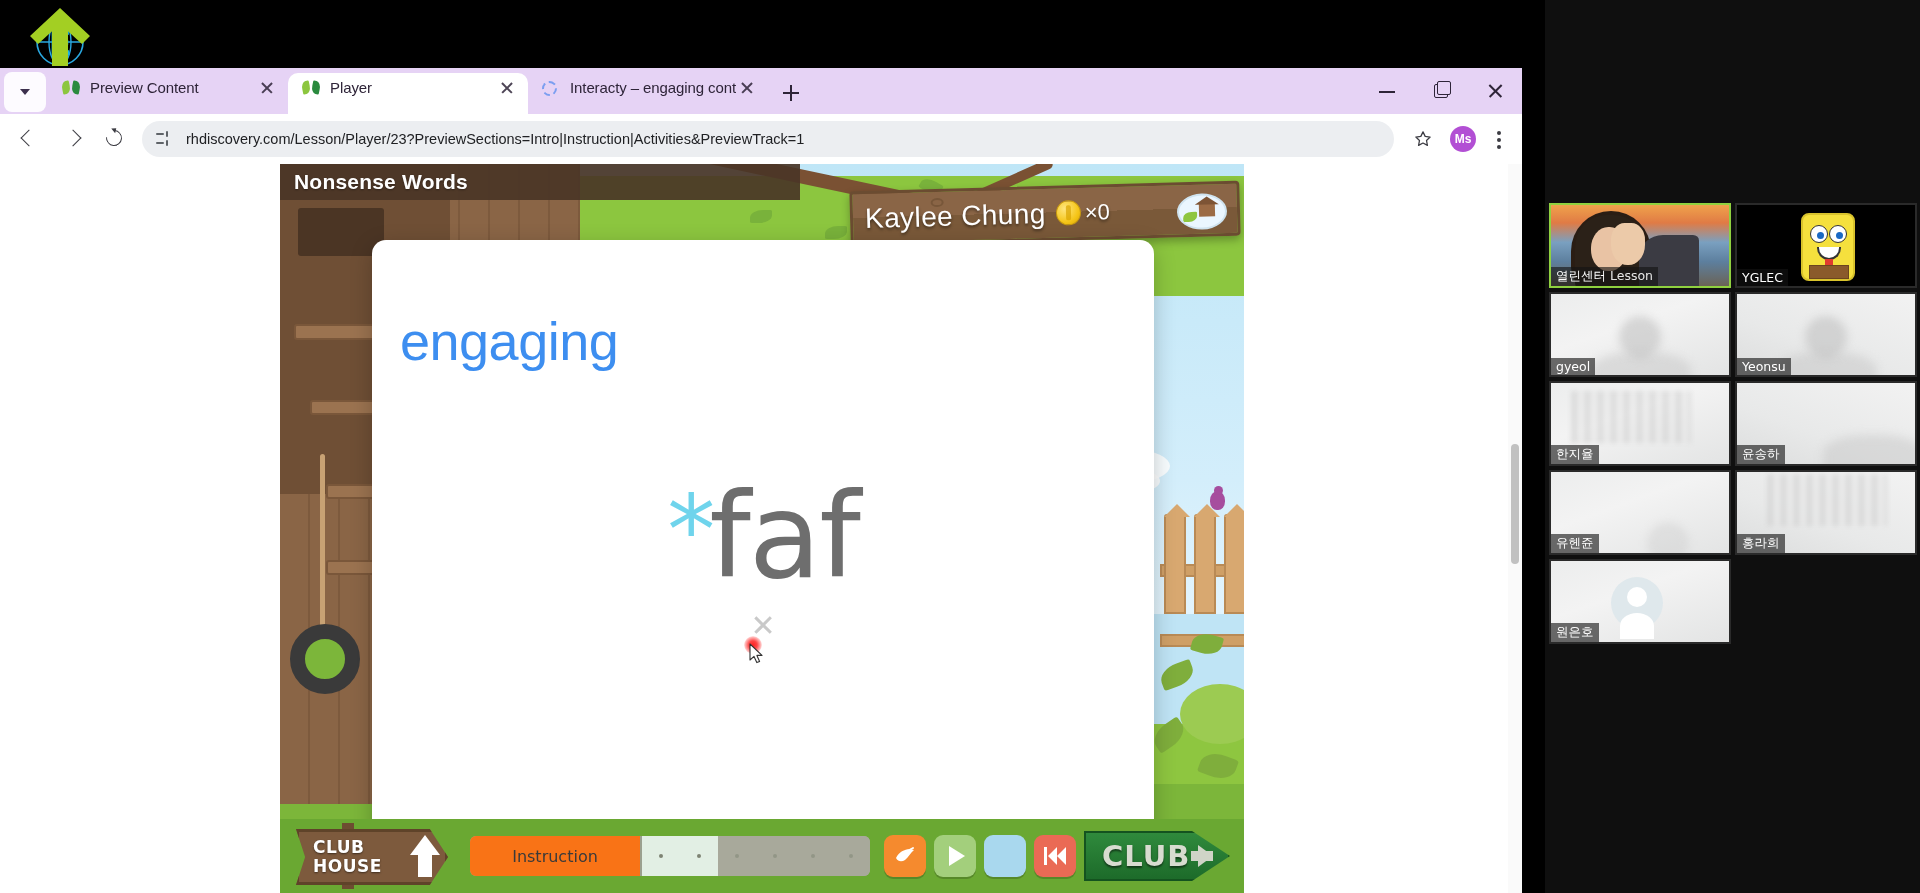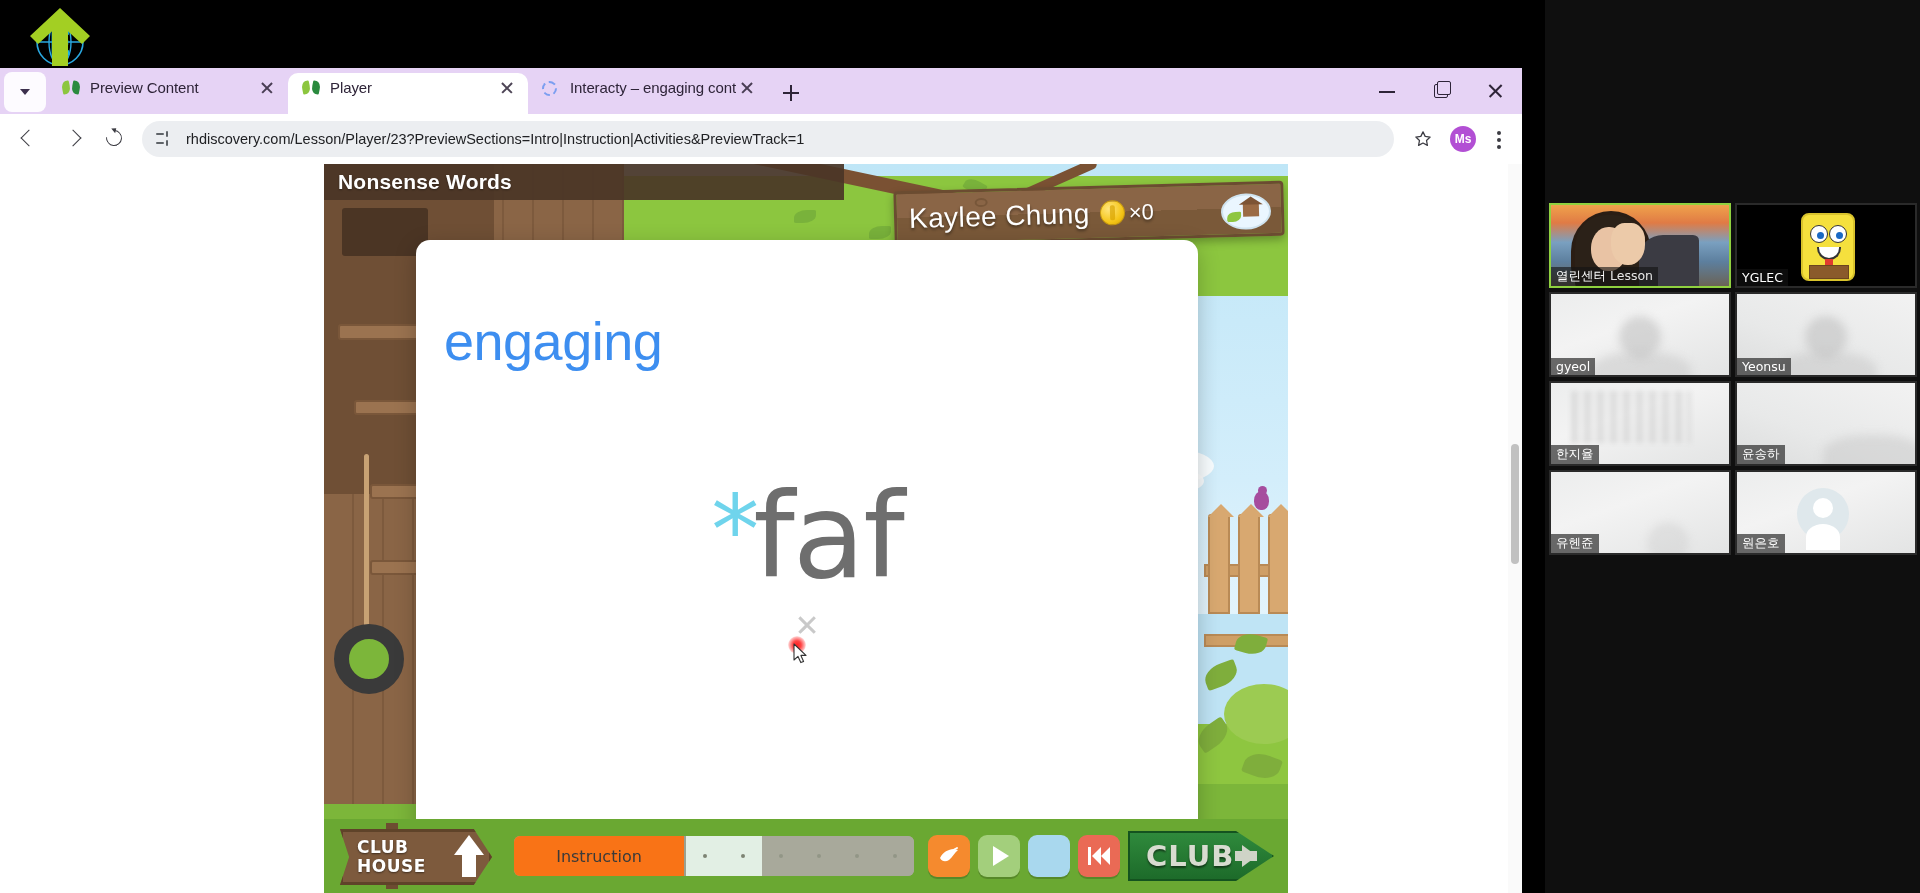--- a/index.html
+++ b/index.html
@@ -150,21 +150,20 @@
 
   
   .viewport{
     position:absolute;left:0;top:96px;right:0;bottom:0;background:#ffffff;overflow:hidden;
   }
 
   
   .stage{
     position:absolute;left:280px;top:0;width:964px;height:729px;overflow:hidden;
     background:#bfe4f5;
-    margin-left:44px;
   }
   
   .sky{position:absolute;left:0;top:0;right:0;height:450px;
        background:linear-gradient(#bfe6f7 0%, #d3eefb 70%, #e3f4fc 100%);}
   .cloud{position:absolute;background:#fff;border-radius:50%;opacity:.85;}
   
   .grass-far{position:absolute;left:0;top:12px;right:0;height:120px;background:#8cc63f;}
   .grass-mid{position:absolute;left:0;top:560px;right:0;height:100px;background:#8ec640;}
   .grass-near{position:absolute;left:0;top:620px;right:0;bottom:0;background:#7cb63a;}
   .grass-near2{position:absolute;left:0;top:655px;right:0;bottom:0;background:#6aa832;}
@@ -750,20 +749,25 @@
         <div class="wc-body" style="left:86px;top:52px;"></div>
       <div class="vname">윤송하</div>
     </div>
 
     <div class="vtile">
       <div class="wc d1"></div>
         <div class="wc-head" style="left:96px;top:50px;opacity:.5"></div>
       <div class="vname">유헨쥰</div>
     </div>
 
+    <div class="vtile">
+      <div class="wc d2"></div>
+        <div class="wc-shelf" style="top:2px;left:30px;"></div>
+      <div class="vname">홍라희</div>
+    </div>
 
     <div class="vtile">
       <div class="wc d1"></div>
       <div class="wc-av">
           <div class="wc-av-c"></div>
         </div>
       <div class="vname">원은호</div>
     </div>
 
 

